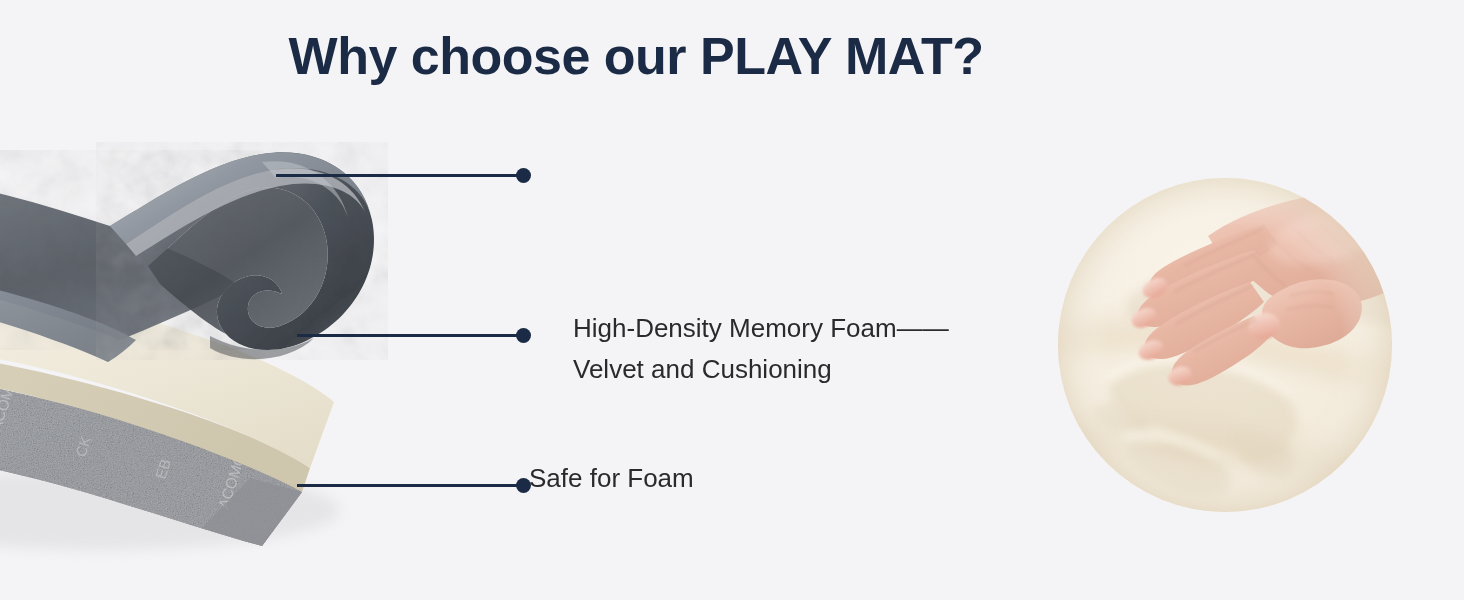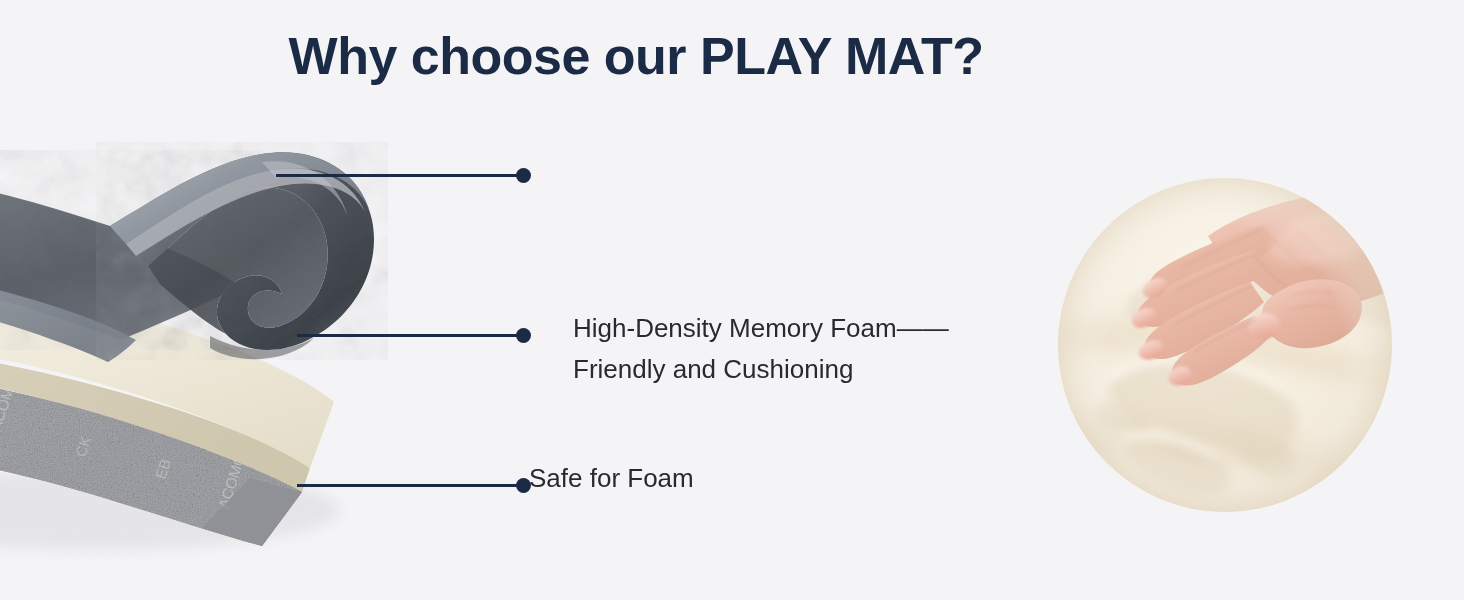--- a/index.html
+++ b/index.html
@@ -250,21 +250,21 @@
     <div class="callout-dot"></div>
     <div class="callout-text">
     </div>
   </div>
 
   <div class="callout" id="callout-2">
     <div class="callout-line"></div>
     <div class="callout-dot"></div>
     <div class="callout-text">
       <span>High-Density Memory Foam——</span>
-      <span class="l2">Friendly and Cushioning</span>
+      <span class="l2">Velvet and Cushioning</span>
     </div>
   </div>
 
   <div class="callout" id="callout-3">
     <div class="callout-line"></div>
     <div class="callout-dot"></div>
     <div class="callout-text">
       <span class="l2">Safe for Foam</span>
     </div>
   </div>

